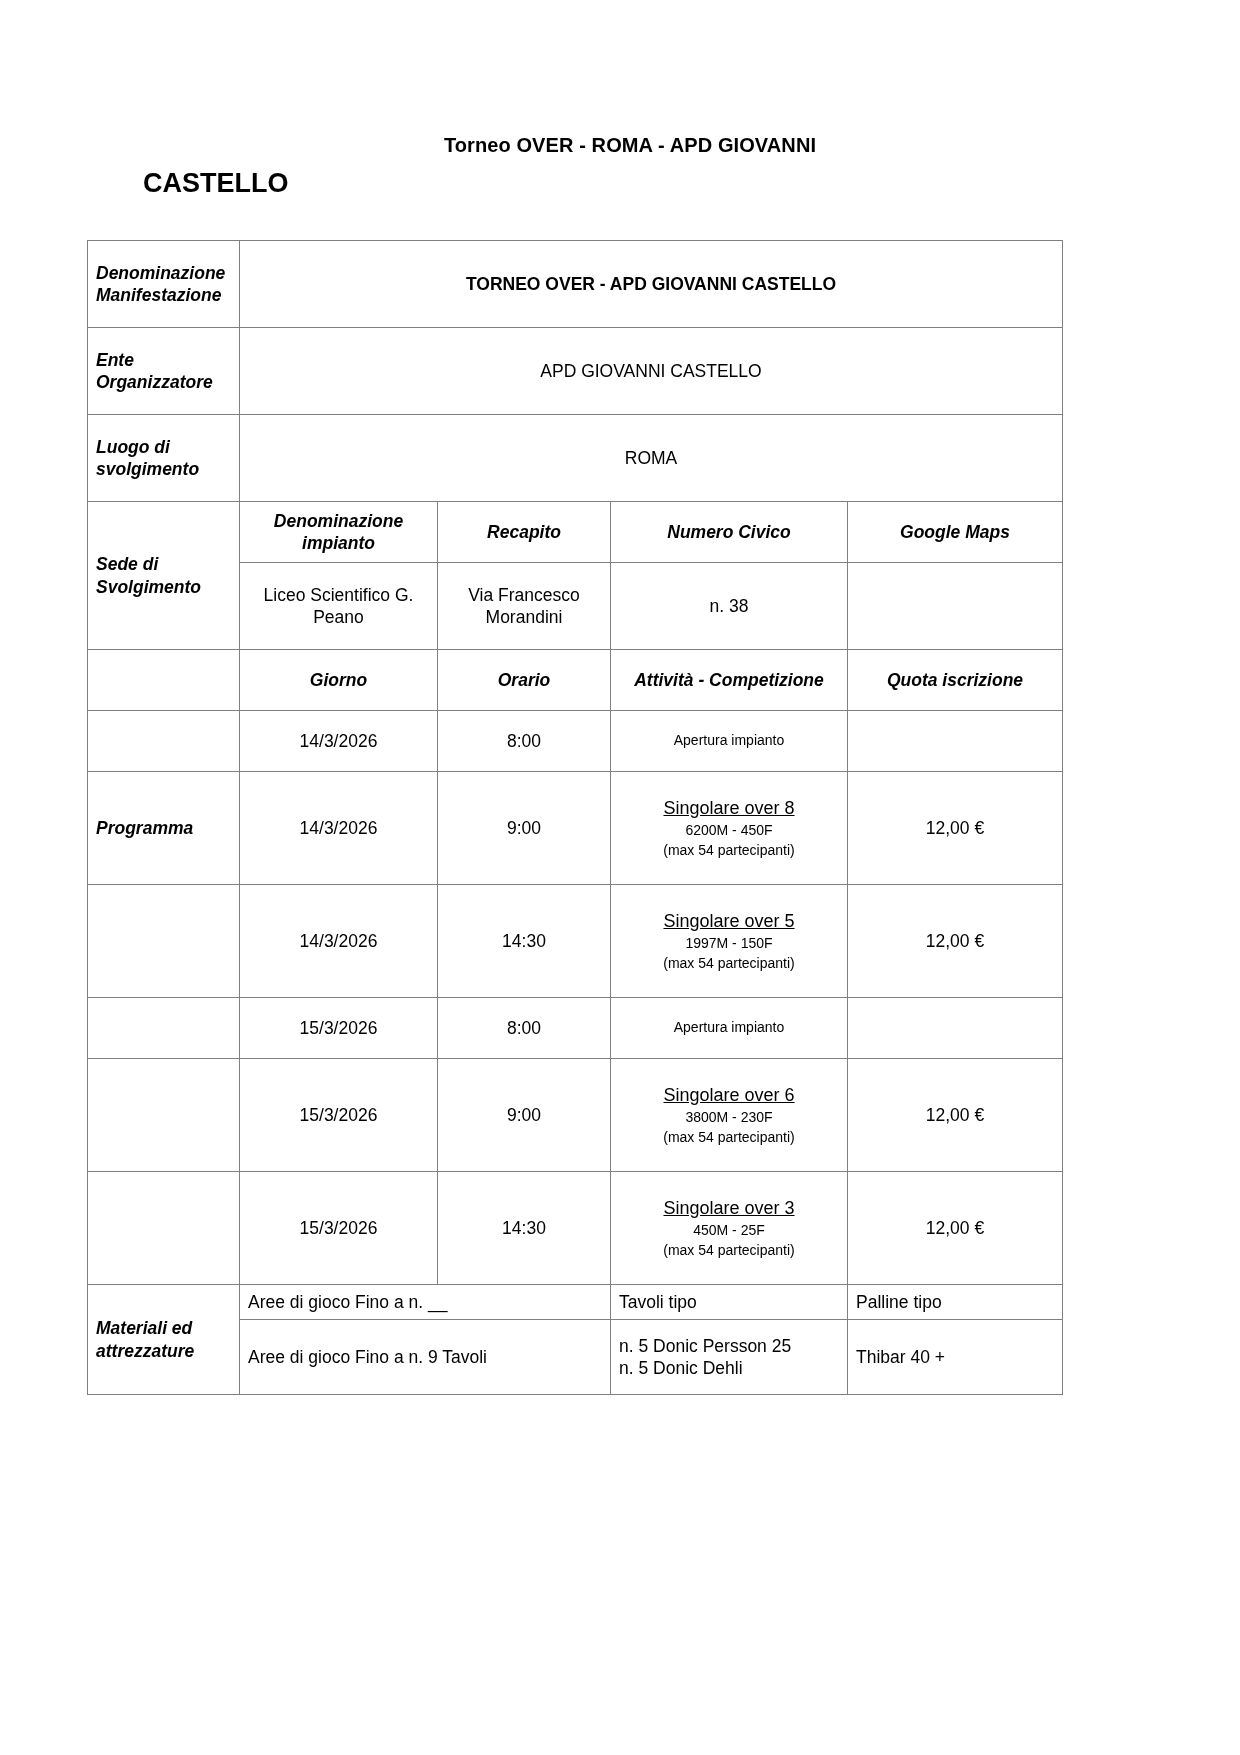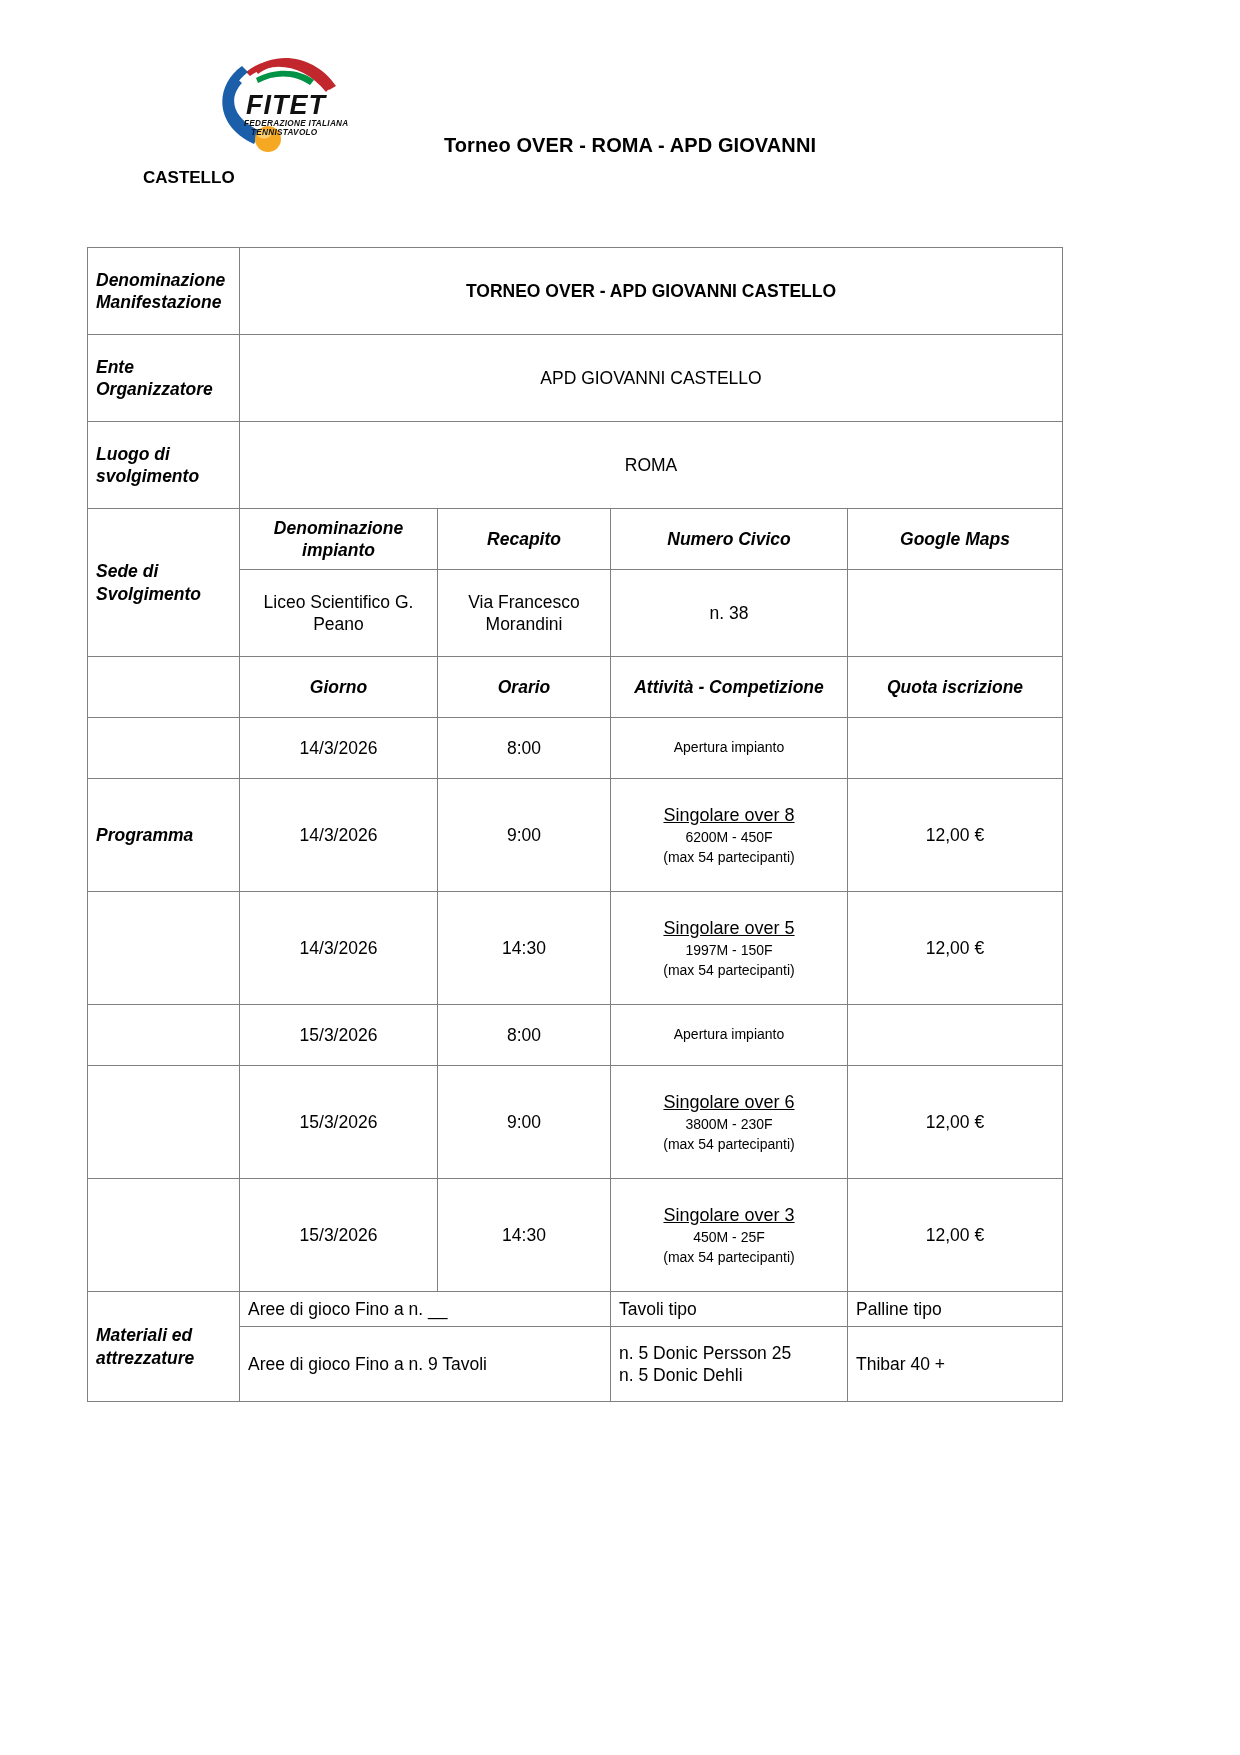--- a/index.html
+++ b/index.html
@@ -38,29 +38,29 @@
     text-align: center;
     font-size: 20px;
     font-weight: bold;
     letter-spacing: 0.1px;
     line-height: 1.35;
   }
   .castello-line {
     position: absolute;
     left: 143px;
     top: 168px;
-    font-size: 17px;
+    font-size: 27px;
     font-weight: bold;
   }
 
   
   .sheet {
     position: absolute;
     left: 87px;
-    top: 247px;
+    top: 240px;
     width: 975px;
   }
   table.main {
     border-collapse: collapse;
     width: 975px;
     table-layout: fixed;
   }
   table.main td {
     border: 1px solid #808080;
     vertical-align: middle;
@@ -114,39 +114,20 @@
     vertical-align: middle;
     padding: 8px 9px;
     line-height: 1.3;
   }
 </style>
 </head>
 <body>
 
 <div class="page-header">
 
-  <div class="logo-wrap">
-    <svg width="160" height="112" viewBox="0 0 160 112" xmlns="http://www.w3.org/2000/svg">
-
-      <path d="M58 26 C82 8, 120 14, 140 44 L133 48 C114 22, 82 17, 62 32 Z" fill="#c1272d"></path>
-      <path d="M50 30 C74 10, 112 16, 134 46 L130 50 C108 22, 76 18, 54 34 Z" fill="#c1272d"></path>
-
-      <path d="M60 36 C80 25, 104 27, 118 38 L114 43 C100 33, 80 31, 62 41 Z" fill="#009245"></path>
-
-      <path d="M46 24 C18 44, 18 84, 58 102 L62 94 C30 79, 28 48, 52 30 Z" fill="#1b5faa"></path>
-      <path d="M40 36 C22 54, 26 82, 62 96 L64 89 C36 76, 32 56, 46 41 Z" fill="#1b5faa"></path>
-
-      <circle cx="72" cy="97" r="13" fill="#f7a823"></circle>
-      <ellipse cx="68" cy="92" rx="7" ry="4.5" fill="#ffd77a" opacity="0.85"></ellipse>
-
-      <text x="50" y="72" font-family="'Liberation Sans', sans-serif" font-size="27" font-weight="bold" font-style="italic" fill="#111111" letter-spacing="1">FITET</text>
-      <text x="48" y="84" font-family="'Liberation Sans', sans-serif" font-size="8.2" font-weight="bold" font-style="italic" fill="#111111" letter-spacing="0.3">FEDERAZIONE ITALIANA</text>
-      <text x="55" y="93" font-family="'Liberation Sans', sans-serif" font-size="8.2" font-weight="bold" font-style="italic" fill="#111111" letter-spacing="0.3">TENNISTAVOLO</text>
-    </svg>
-  </div>
 
   <div class="doc-title">Torneo OVER - ROMA - APD GIOVANNI</div>
   <div class="castello-line">CASTELLO</div>
 </div>
 
 <div class="sheet">
   <table class="main">
     <colgroup>
       <col style="width:152px">
       <col style="width:198px">

